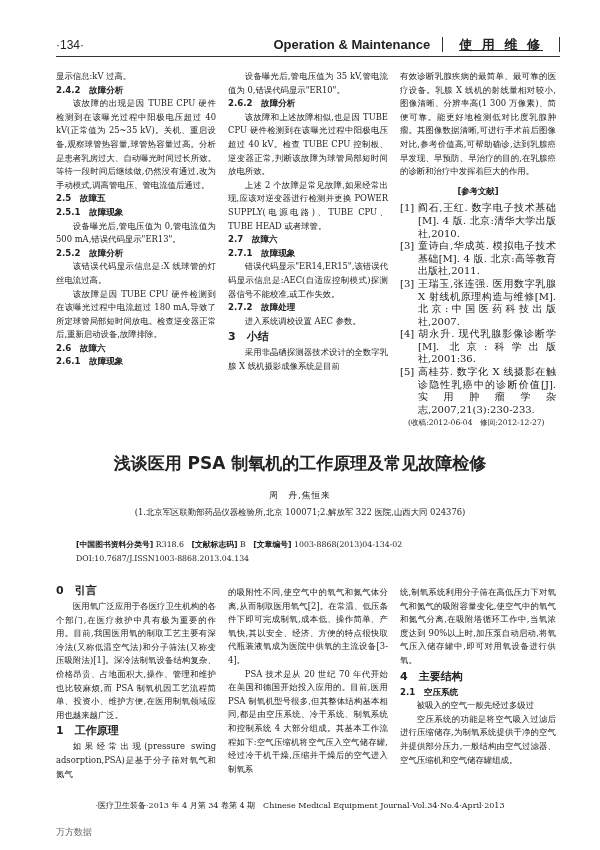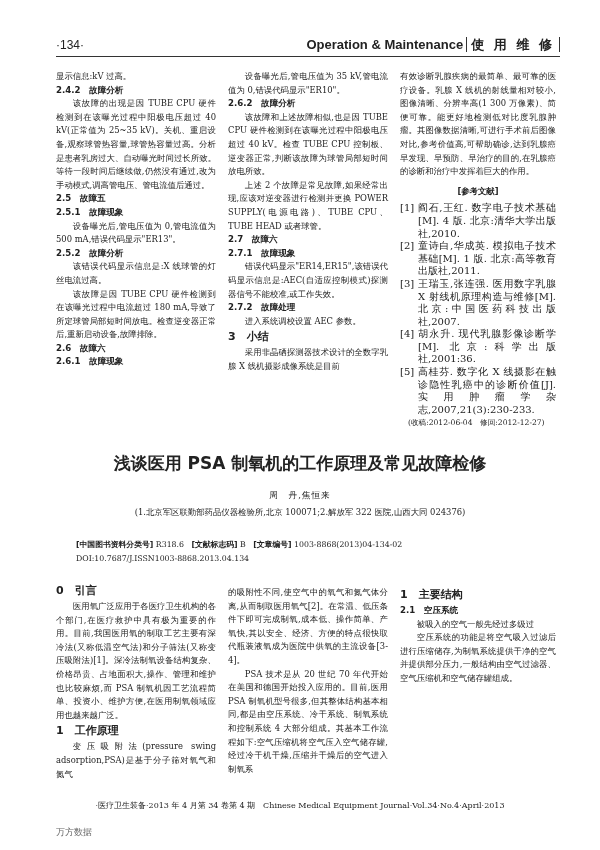--- a/index.html
+++ b/index.html
@@ -4,21 +4,21 @@
 <style>
   html, body { margin:0; padding:0; background:#fff; }
   body { width:600px; height:850px; position:relative; overflow:hidden;
          font-family:"DejaVu Serif", serif; color:#222; }
   .header { position:absolute; left:56px; right:40px; top:36px; height:20px;
             border-bottom:1.5px solid #333; }
   .pnum { position:absolute; left:0; top:2px; font-size:12px; font-family:"Liberation Sans", sans-serif; }
   .section-title { position:absolute; right:0; top:0; font-size:13px;
                    font-family:"Liberation Sans", sans-serif; font-weight:bold; }
   .section-title .cn { border-left:1.5px solid #333; border-right:1.5px solid #333;
-                       padding:0 4px; margin-left:3px; letter-spacing:3px; }
+                       padding:0 16px; margin-left:12px; letter-spacing:3px;text-decoration:underline; }
   .col { position:absolute; font-size:8.4px; line-height:13.6px; text-align:justify; }
   .col p { margin:0; }
   .ind { text-indent:2em; }
   .h3 { font-family:"DejaVu Sans", sans-serif; font-weight:bold; font-size:8.6px; }
   .h2 { font-family:"DejaVu Sans", sans-serif; font-weight:bold; font-size:11px; line-height:18px; }
   .refs-title { text-align:center; font-weight:bold; margin:6px 0 4px; font-family:"DejaVu Sans", sans-serif; }
   .ref { padding-left:18px; text-indent:-18px; font-size:10px; line-height:12.6px; }
   .received { font-size:7.6px; padding-left:8px; }
   .title { position:absolute; left:0; right:0; top:452px; text-align:center;
            font-family:"DejaVu Sans", sans-serif; font-weight:bold; font-size:17px; }
@@ -65,21 +65,21 @@
     <p class="h2">3　小结</p>
     <p class="ind">采用非晶硒探测器技术设计的全数字乳腺 X 线机摄影成像系统是目前</p>
   </div>
 <div class="col" id="u3" style="left:400px; top:70px; width:156px;">
   <div id="u3body">
       <p class="">有效诊断乳腺疾病的最简单、最可靠的医疗设备。乳腺 X 线机的射线量相对较小,图像清晰、分辨率高(1 300 万像素)、简便可靠。能更好地检测低对比度乳腺肿瘤。其图像数据清晰,可进行手术前后图像对比,参考价值高,可帮助确诊,达到乳腺癌早发现、早预防、早治疗的目的,在乳腺癌的诊断和治疗中发挥着巨大的作用。</p>
     </div>
   <div class="refs-title">[参考文献]</div>
   <div id="refs">
       <div class="ref">[1]  阎石,王红. 数字电子技术基础[M]. 4 版. 北京:清华大学出版社,2010.</div>
-      <div class="ref">[2]  童诗白,华成英. 模拟电子技术基础[M]. 1 版. 北京:高等教育出版社,2011.</div>
+      <div class="ref">[3]  童诗白,华成英. 模拟电子技术基础[M]. 4 版. 北京:高等教育出版社,2011.</div>
       <div class="ref">[3]  王瑞玉,张连强. 医用数字乳腺 X 射线机原理构造与维修[M]. 北京:中国医药科技出版社,2007.</div>
       <div class="ref">[4]  胡永升. 现代乳腺影像诊断学[M]. 北京:科学出版社,2001:36.</div>
       <div class="ref">[5]  高桂芬. 数字化 X 线摄影在触诊隐性乳癌中的诊断价值[J]. 实用肿瘤学杂志,2007,21(3):230-233.</div>
     </div>
   <div class="received">(收稿:2012-06-04　修回:2012-12-27)</div>
 </div>
 
 <div class="title">浅谈医用 PSA 制氧机的工作原理及常见故障检修</div>
 <div class="authors">周　丹,焦恒来</div>
 <div class="affil">(1.北京军区联勤部药品仪器检验所,北京 100071;2.解放军 322 医院,山西大同 024376)</div>
@@ -93,27 +93,28 @@
     <b>[文章编号]</b>
     <span>1003-8868(2013)04-134-02</span>
   </div>
   <div>DOI:10.7687/J.ISSN1003-8868.2013.04.134</div>
 </div>
 
 <div class="col" id="l1" style="left:56px; top:582px; width:160px;">
     <p class="h2">0　引言</p>
     <p class="ind">医用氧广泛应用于各医疗卫生机构的各个部门,在医疗救护中具有极为重要的作用。目前,我国医用氧的制取工艺主要有深冷法(又称低温空气法)和分子筛法(又称变压吸附法)[1]。深冷法制氧设备结构复杂、价格昂贵、占地面积大,操作、管理和维护也比较麻烦,而 PSA 制氧机因工艺流程简单、投资小、维护方便,在医用制氧领域应用也越来越广泛。</p>
     <p class="h2">1　工作原理</p>
-    <p class="ind">变压吸附法(pressure swing adsorption,PSA)是基于分子筛对氧气和氮气</p>
+    <p class="ind">如果经常出现(pressure swing adsorption,PSA)是基于分子筛对氧气和氮气</p>
   </div>
 <div class="col" id="l2" style="left:228px; top:586px; width:160px;">
     <p class="">的吸附性不同,使空气中的氧气和氮气体分离,从而制取医用氧气[2]。在常温、低压条件下即可完成制氧,成本低、操作简单、产氧快,其以安全、经济、方便的特点很快取代瓶装液氧成为医院中供氧的主流设备[3-4]。</p>
     <p class="ind">PSA 技术是从 20 世纪 70 年代开始在美国和德国开始投入应用的。目前,医用 PSA 制氧机型号很多,但其整体结构基本相同,都是由空压系统、冷干系统、制氧系统和控制系统 4 大部分组成。其基本工作流程如下:空气压缩机将空气压入空气储存罐,经过冷干机干燥,压缩并干燥后的空气进入制氧系</p>
   </div>
 <div class="col" id="l3" style="left:400px; top:586px; width:156px;">
-    <p class="h2">1　主要结构</p>
+    <p class="">统,制氧系统利用分子筛在高低压力下对氧气和氮气的吸附容量变化,使空气中的氧气和氮气分离,在吸附塔循环工作中,当氧浓度达到 90%以上时,加压泵自动启动,将氧气压入储存罐中,即可对用氧设备进行供氧。</p>
+    <p class="h2">4　主要结构</p>
     <p class="h3">2.1　空压系统</p>
     <p class="ind">被吸入的空气一般先经过多级过</p>
     <p class="ind">空压系统的功能是将空气吸入过滤后进行压缩储存,为制氧系统提供干净的空气并提供部分压力,一般结构由空气过滤器、空气压缩机和空气储存罐组成。</p>
   </div>
 
 <div class="footer">·医疗卫生装备·2013 年 4 月第 34 卷第 4 期　Chinese Medical Equipment Journal·Vol.34·No.4·April·2013</div>
 <div class="watermark">万方数据</div>
 
 </body></html>

